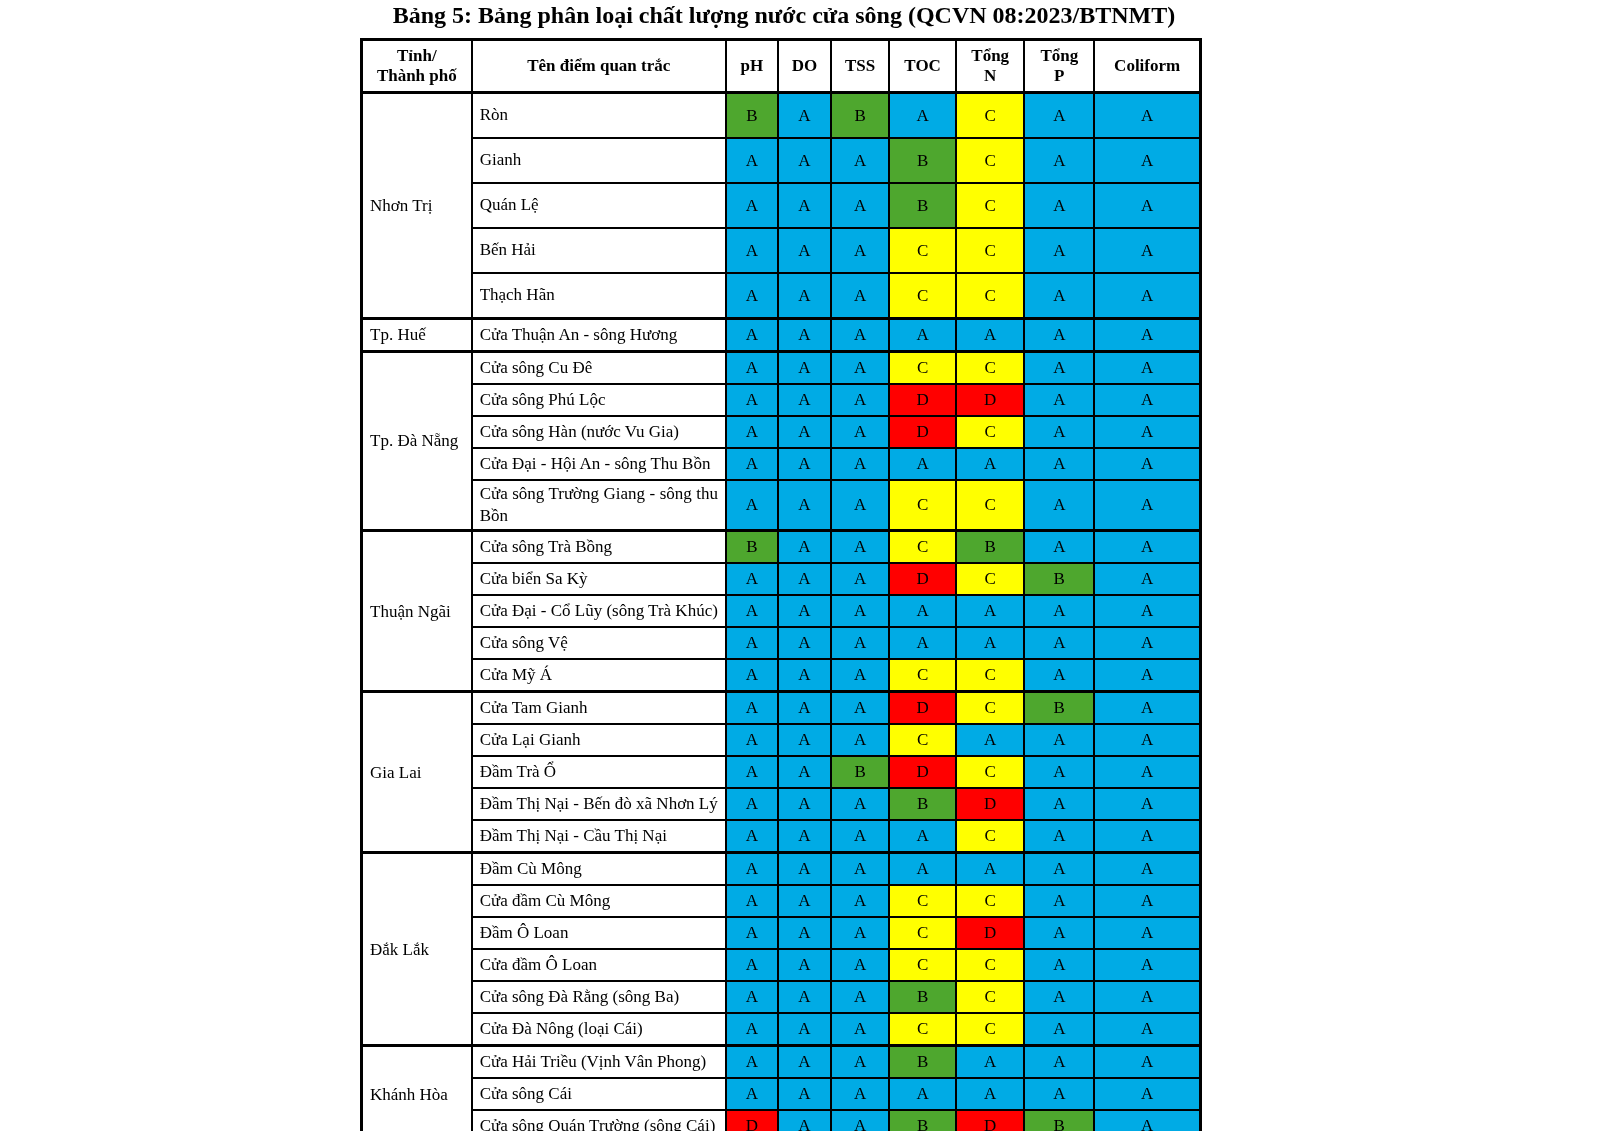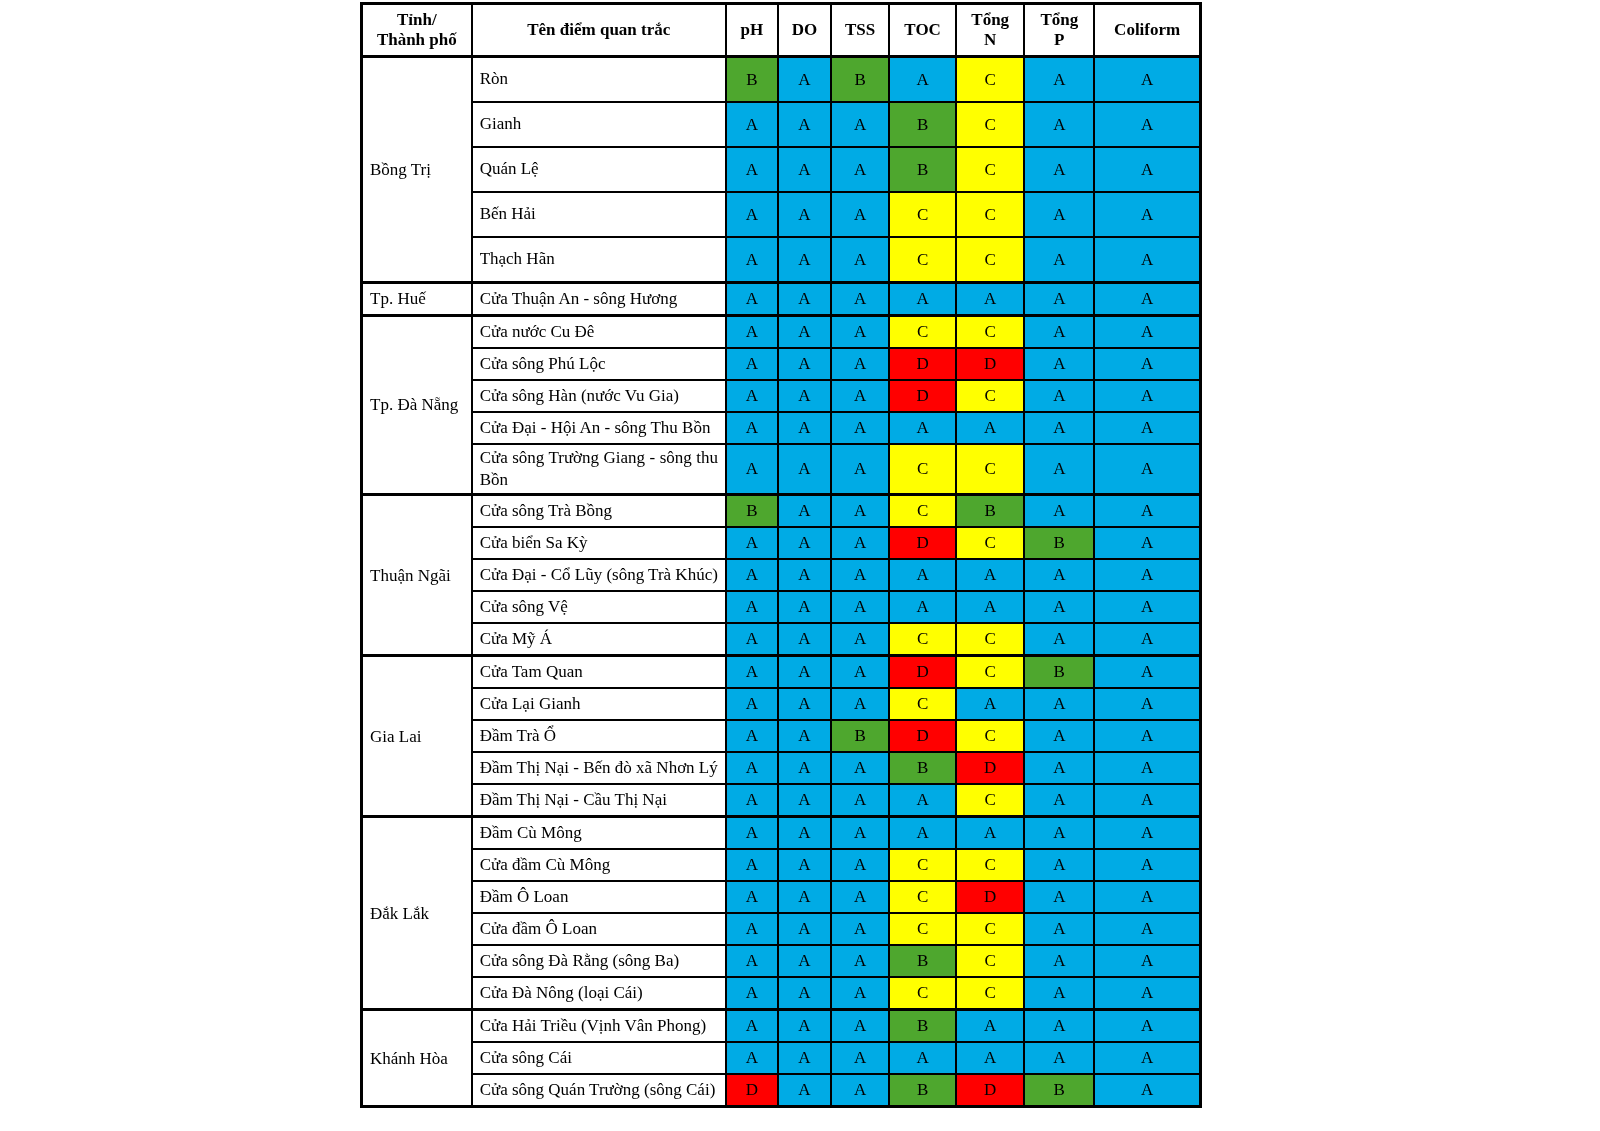--- a/index.html
+++ b/index.html
@@ -69,20 +69,21 @@
     font-size: 17px;
     text-align: center;
     vertical-align: middle;
     padding: 0;
   }
 </style>
 </head>
 <body>
 
 <div class="content">
+  <h1 class="page-title">Bảng 5: Bảng phân loại chất lượng nước cửa sông (QCVN 08:2023/BTNMT)</h1>
 
   <table class="wq-table">
     <colgroup>
       <col style="width:110px">
       <col style="width:254px">
       <col style="width:52px">
       <col style="width:53px">
       <col style="width:58px">
       <col style="width:67px">
       <col style="width:68px">
@@ -100,21 +101,21 @@
           <th>TOC</th>
           <th>Tổng
 N</th>
           <th>Tổng
 P</th>
           <th>Coliform</th>
         </tr>
     </thead>
     <tbody>
         <tr data-group="0" class="group-start">
-          <td rowspan="5" class="province">Bồng Trị</td>
+          <td rowspan="5" class="province">Nhơn Trị</td>
           <td class="site">Ròn</td>
           <td class="grade" style="background-color: rgb(78, 167, 46);">B</td>
           <td class="grade" style="background-color: rgb(0, 171, 229);">A</td>
           <td class="grade" style="background-color: rgb(78, 167, 46);">B</td>
           <td class="grade" style="background-color: rgb(0, 171, 229);">A</td>
           <td class="grade" style="background-color: rgb(255, 255, 0);">C</td>
           <td class="grade" style="background-color: rgb(0, 171, 229);">A</td>
           <td class="grade" style="background-color: rgb(0, 171, 229);">A</td>
         </tr>
         <tr data-group="0">
@@ -163,21 +164,21 @@
           <td class="grade" style="background-color: rgb(0, 171, 229);">A</td>
           <td class="grade" style="background-color: rgb(0, 171, 229);">A</td>
           <td class="grade" style="background-color: rgb(0, 171, 229);">A</td>
           <td class="grade" style="background-color: rgb(0, 171, 229);">A</td>
           <td class="grade" style="background-color: rgb(0, 171, 229);">A</td>
           <td class="grade" style="background-color: rgb(0, 171, 229);">A</td>
           <td class="grade" style="background-color: rgb(0, 171, 229);">A</td>
         </tr>
         <tr data-group="2" class="group-start">
           <td rowspan="5" class="province">Tp. Đà Nẵng</td>
-          <td class="site">Cửa nước Cu Đê</td>
+          <td class="site">Cửa sông Cu Đê</td>
           <td class="grade" style="background-color: rgb(0, 171, 229);">A</td>
           <td class="grade" style="background-color: rgb(0, 171, 229);">A</td>
           <td class="grade" style="background-color: rgb(0, 171, 229);">A</td>
           <td class="grade" style="background-color: rgb(255, 255, 0);">C</td>
           <td class="grade" style="background-color: rgb(255, 255, 0);">C</td>
           <td class="grade" style="background-color: rgb(0, 171, 229);">A</td>
           <td class="grade" style="background-color: rgb(0, 171, 229);">A</td>
         </tr>
         <tr data-group="2">
           <td class="site">Cửa sông Phú Lộc</td>
@@ -265,21 +266,21 @@
           <td class="grade" style="background-color: rgb(0, 171, 229);">A</td>
           <td class="grade" style="background-color: rgb(0, 171, 229);">A</td>
           <td class="grade" style="background-color: rgb(0, 171, 229);">A</td>
           <td class="grade" style="background-color: rgb(255, 255, 0);">C</td>
           <td class="grade" style="background-color: rgb(255, 255, 0);">C</td>
           <td class="grade" style="background-color: rgb(0, 171, 229);">A</td>
           <td class="grade" style="background-color: rgb(0, 171, 229);">A</td>
         </tr>
         <tr data-group="4" class="group-start">
           <td rowspan="5" class="province">Gia Lai</td>
-          <td class="site">Cửa Tam Quan</td>
+          <td class="site">Cửa Tam Gianh</td>
           <td class="grade" style="background-color: rgb(0, 171, 229);">A</td>
           <td class="grade" style="background-color: rgb(0, 171, 229);">A</td>
           <td class="grade" style="background-color: rgb(0, 171, 229);">A</td>
           <td class="grade" style="background-color: rgb(255, 0, 0);">D</td>
           <td class="grade" style="background-color: rgb(255, 255, 0);">C</td>
           <td class="grade" style="background-color: rgb(78, 167, 46);">B</td>
           <td class="grade" style="background-color: rgb(0, 171, 229);">A</td>
         </tr>
         <tr data-group="4">
           <td class="site">Cửa Lại Gianh</td>

